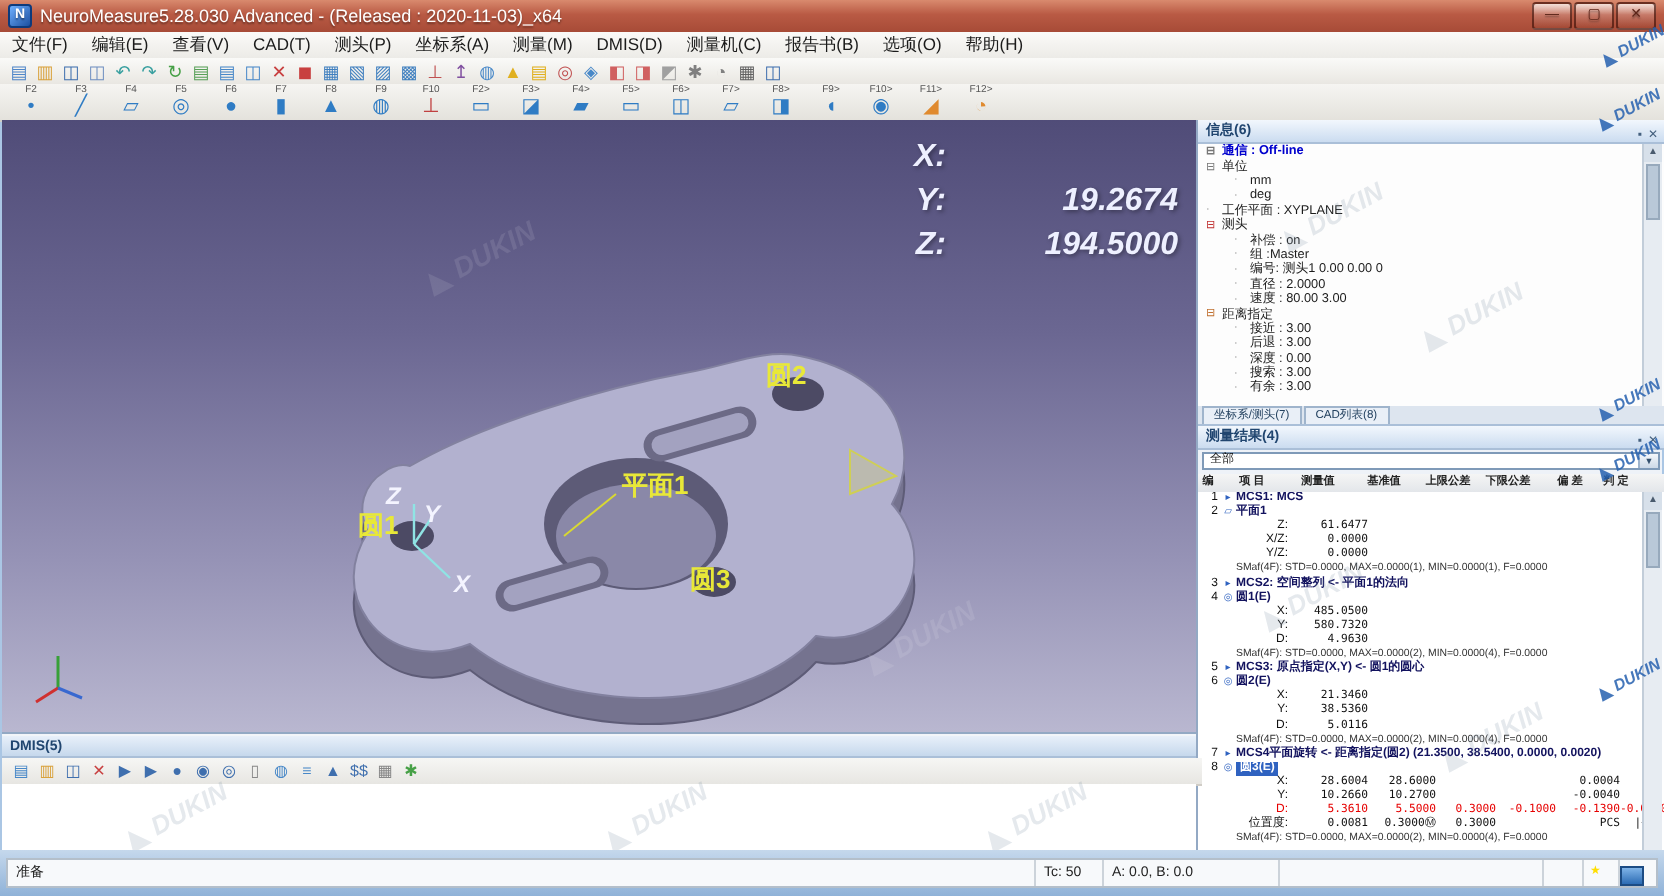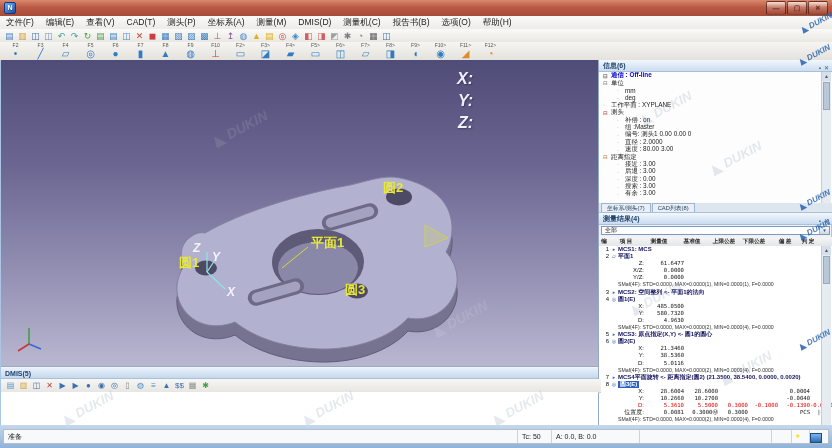--- a/index.html
+++ b/index.html
@@ -117,20 +117,21 @@
   .wmv{position:absolute;font:bold italic 8px "Liberation Sans",sans-serif;
     color:rgba(38,96,175,.85);transform:rotate(-28deg);white-space:nowrap;pointer-events:none}
   .wmw{position:absolute;font:bold italic 14px "Liberation Sans",sans-serif;
     color:rgba(255,255,255,.10);transform:rotate(-28deg);white-space:nowrap;pointer-events:none}
 </style>
 </head>
 <body>
 
 <div class="abs titlebar">
   <div class="appicon">N</div>
+  <span>NeuroMeasure5.28.030 Advanced - (Released : 2020-11-03)_x64</span>
   <div class="winbtns">
 
       <div class="wbtn">—</div>
 
       <div class="wbtn">▢</div>
 
       <div class="wbtn">✕</div>
     </div>
 </div>
 
@@ -382,24 +383,26 @@
   </svg>
 
   <div class="abs readout">
 
       <div class="rline">
         <span class="rlbl">X:</span>
       </div>
 
       <div class="rline">
         <span class="rlbl">Y:</span>
+        <span class="rval">19.2674</span>
       </div>
 
       <div class="rline">
         <span class="rlbl">Z:</span>
+        <span class="rval">194.5000</span>
       </div>
     </div>
   <span class="wmw" style="left:210px;top:60px">◣ DUKIN</span>
   <span class="wmw" style="left:430px;top:250px">◣ DUKIN</span>
 </div>
 
 <div class="abs rightcol">
 
   <div class="phead" style="top:0">
     <span>信息(6)</span>

